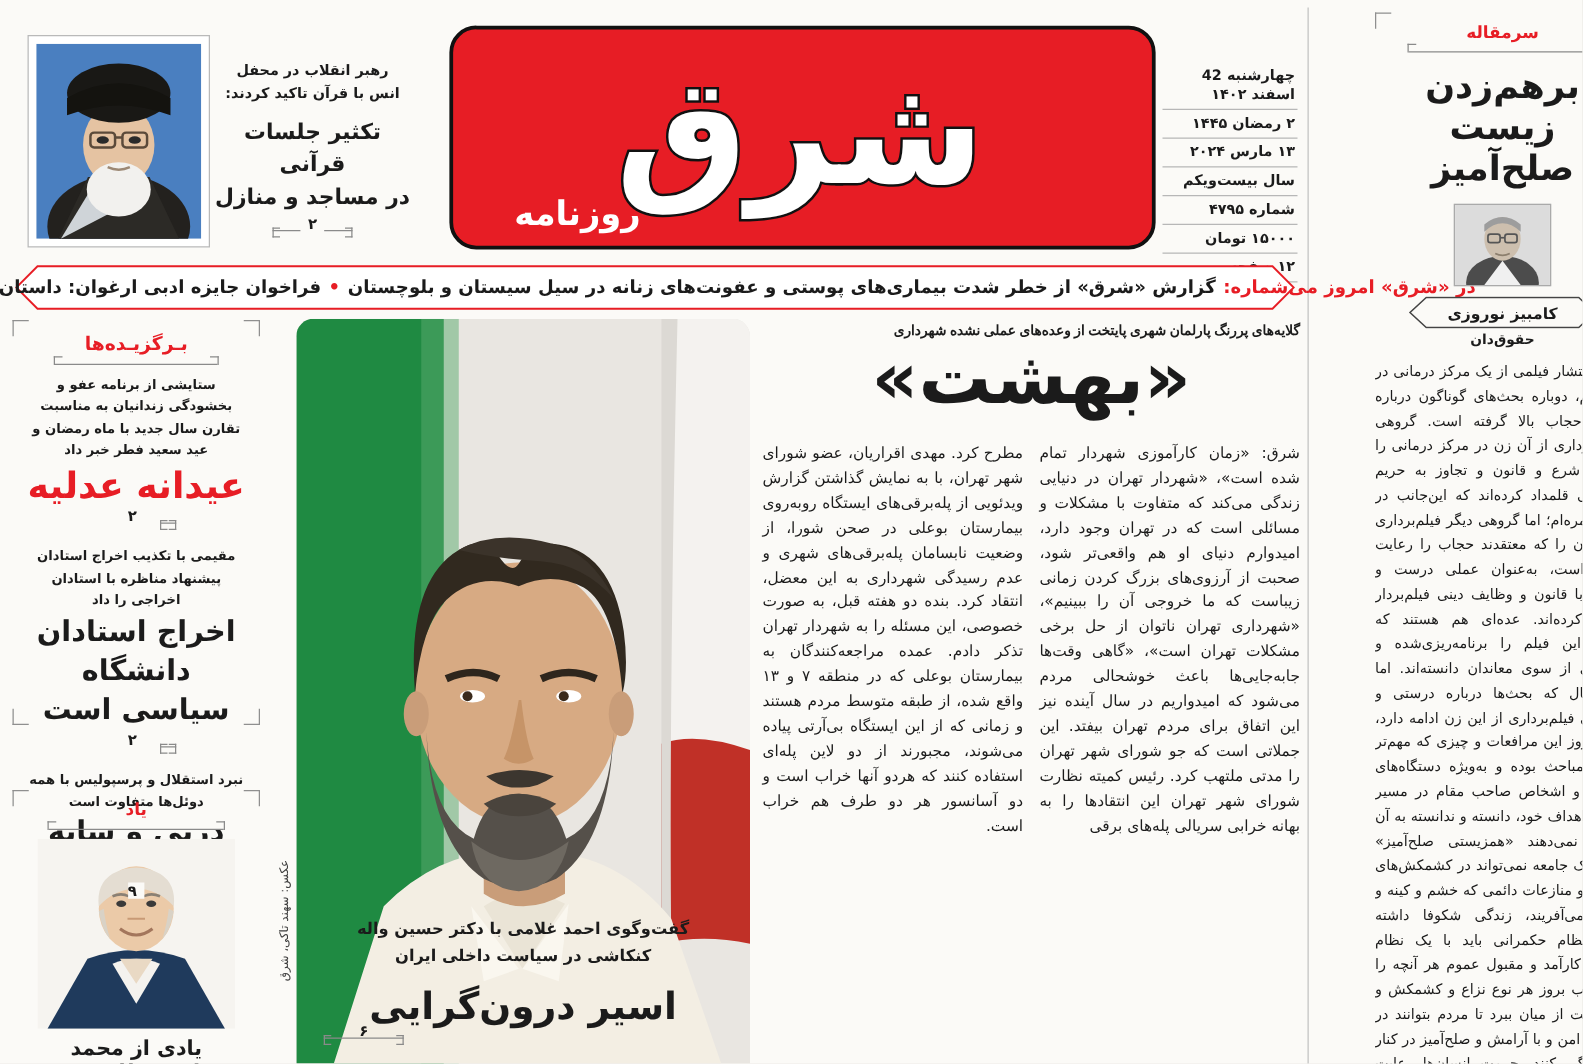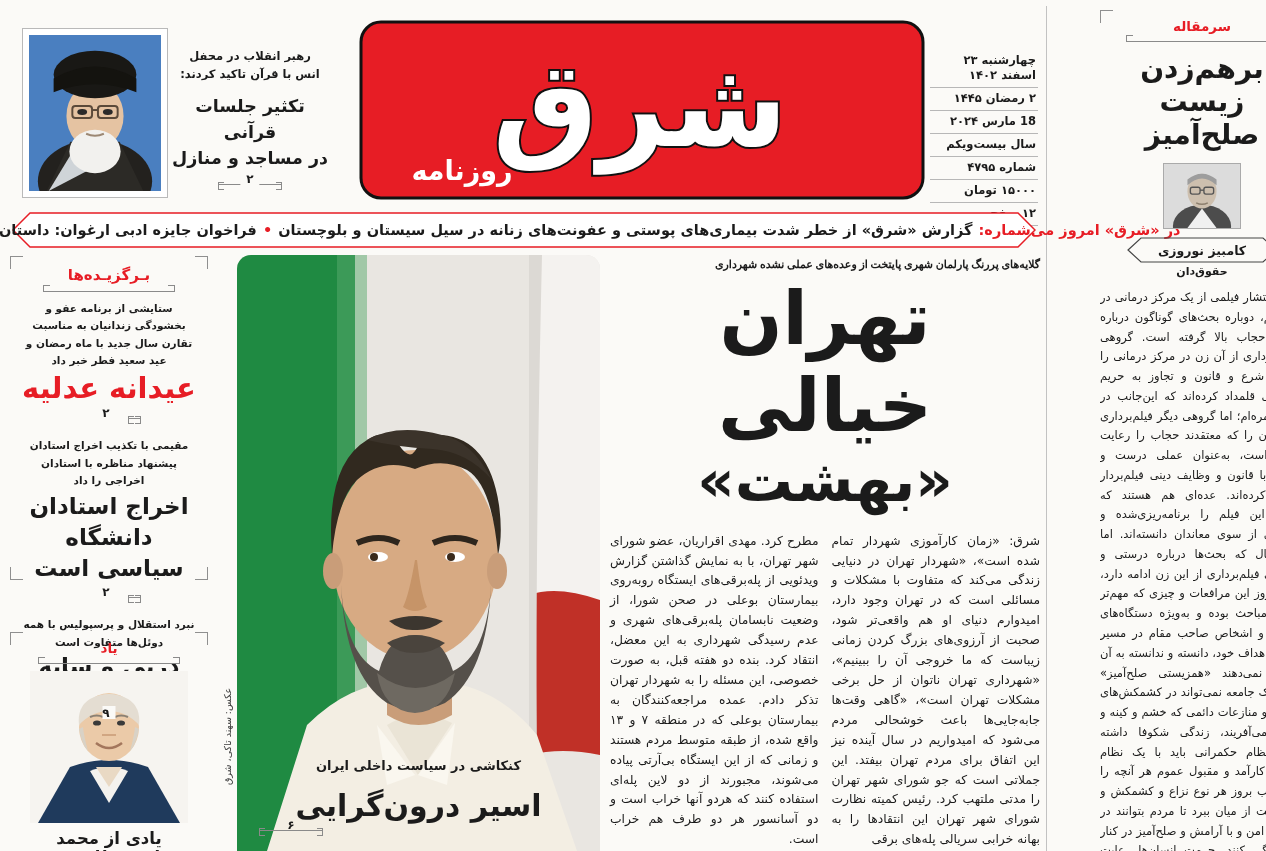--- a/index.html
+++ b/index.html
@@ -123,23 +123,23 @@
 
   <div class="logo-wrap">
     <svg viewBox="0 0 573 197">
       <rect x="4" y="14" width="562" height="176" rx="20" fill="#e71d25" stroke="#111" stroke-width="3"></rect>
       <text x="283" y="138" text-anchor="middle" font-family="DejaVu Sans, sans-serif" font-size="118" font-weight="bold" fill="#ffffff" stroke="#111" stroke-width="4" paint-order="stroke">شرق</text>
       <text x="105" y="172" text-anchor="middle" font-family="DejaVu Sans, sans-serif" font-size="27" font-weight="bold" fill="#ffffff">روزنامه</text>
     </svg>
   </div>
 
   <div class="dateline">
-    <div class="dl">چهارشنبه ۲۳ اسفند ۱۴۰۲</div>
+    <div class="dl">چهارشنبه 42 اسفند ۱۴۰۲</div>
     <div class="dl">۲ رمضان ۱۴۴۵</div>
-    <div class="dl">18 مارس ۲۰۲۴</div>
+    <div class="dl">۱۳ مارس ۲۰۲۴</div>
     <div class="dl">سال بیست‌ویکم</div>
     <div class="dl">شماره ۴۷۹۵</div>
     <div class="dl">۱۵۰۰۰ تومان</div>
     <div class="dl">۱۲ صفحه</div>
   </div>
 
   <div class="vrule"></div>
 
   <div class="banner">
     <svg class="shape" viewBox="0 0 1024 36" preserveAspectRatio="none">
@@ -274,36 +274,36 @@
       <path d="M140 418 Q178 448 218 418 Q210 456 178 458 Q146 456 140 418 Z" fill="#6e6961"></path>
       <path d="M150 388 Q178 372 208 388 Q196 398 178 398 Q160 398 150 388 Z" fill="#4a443d"></path>
 
       <path d="M152 366 Q178 356 206 366 Q192 376 178 375 Q164 376 152 366 Z" fill="#3c362f"></path>
 
       <path d="M140 470 L178 520 L150 530 Z" fill="#faf7ef"></path>
       <path d="M218 468 L181 520 L210 530 Z" fill="#faf7ef"></path>
     </svg>
     <div class="iv-overlay">
       <div class="iv-kicker">
+        <div>گفت‌وگوی احمد غلامی با دکتر حسین واله</div>
         <div>کنکاشی در سیاست داخلی ایران</div>
       </div>
       <div class="iv-title">
         <div>اسیر درون‌گرایی</div>
       </div>
     </div>
     <div class="pagemark iv-pagemark">
       <span class="pm-num" style="background:transparent">۶</span>
         <span class="pm-line"></span>
     </div>
   </div>
   <div class="photo-credit">عکس: سهند تاکی، شرق</div>
 
   <div class="lead">
     <div class="lead-kicker">گلایه‌های پررنگ پارلمان شهری پایتخت از وعده‌های عملی نشده شهرداری</div>
-    <div class="lead-h1">تهران خیالی</div>
     <div class="lead-h2">«بهشت»</div>
     <div class="lead-cols">
       <div class="col">شرق: «زمان کارآموزی شهردار تمام شده است»، «شهردار تهران در دنیایی زندگی می‌کند که متفاوت با مشکلات و مسائلی است که در تهران وجود دارد، امیدوارم دنیای او هم واقعی‌تر شود، صحبت از آرزوی‌های بزرگ کردن زمانی زیباست که ما خروجی آن را ببینیم»، «شهرداری تهران ناتوان از حل برخی مشکلات تهران است»، «گاهی وقت‌ها جابه‌جایی‌ها باعث خوشحالی مردم می‌شود که امیدواریم در سال آینده نیز این اتفاق برای مردم تهران بیفتد. این جملاتی است که جو شورای شهر تهران را مدتی ملتهب کرد. رئیس کمیته نظارت شورای شهر تهران این انتقادها را به بهانه خرابی سریالی پله‌های برقی</div>
       <div class="col"><span>مطرح کرد. مهدی اقراریان، عضو شورای شهر تهران، با به نمایش گذاشتن گزارش ویدئویی از پله‌برقی‌های ایستگاه روبه‌روی بیمارستان بوعلی در صحن شورا، از وضعیت نابسامان پله‌برقی‌های شهری و عدم رسیدگی شهرداری به این معضل، انتقاد کرد. بنده دو هفته قبل، به صورت خصوصی، این مسئله را به شهردار تهران تذکر دادم. عمده مراجعه‌کنندگان به بیمارستان بوعلی که در منطقه ۷ و ۱۳ واقع شده، از طبقه متوسط مردم هستند و زمانی که از این ایستگاه بی‌آرتی پیاده می‌شوند، مجبورند از دو لاین پله‌ای استفاده کنند که هردو آنها خراب است و دو آسانسور هر دو طرف هم خراب است. </span></div>
     </div>
 
   </div>
 
 </div>
 

